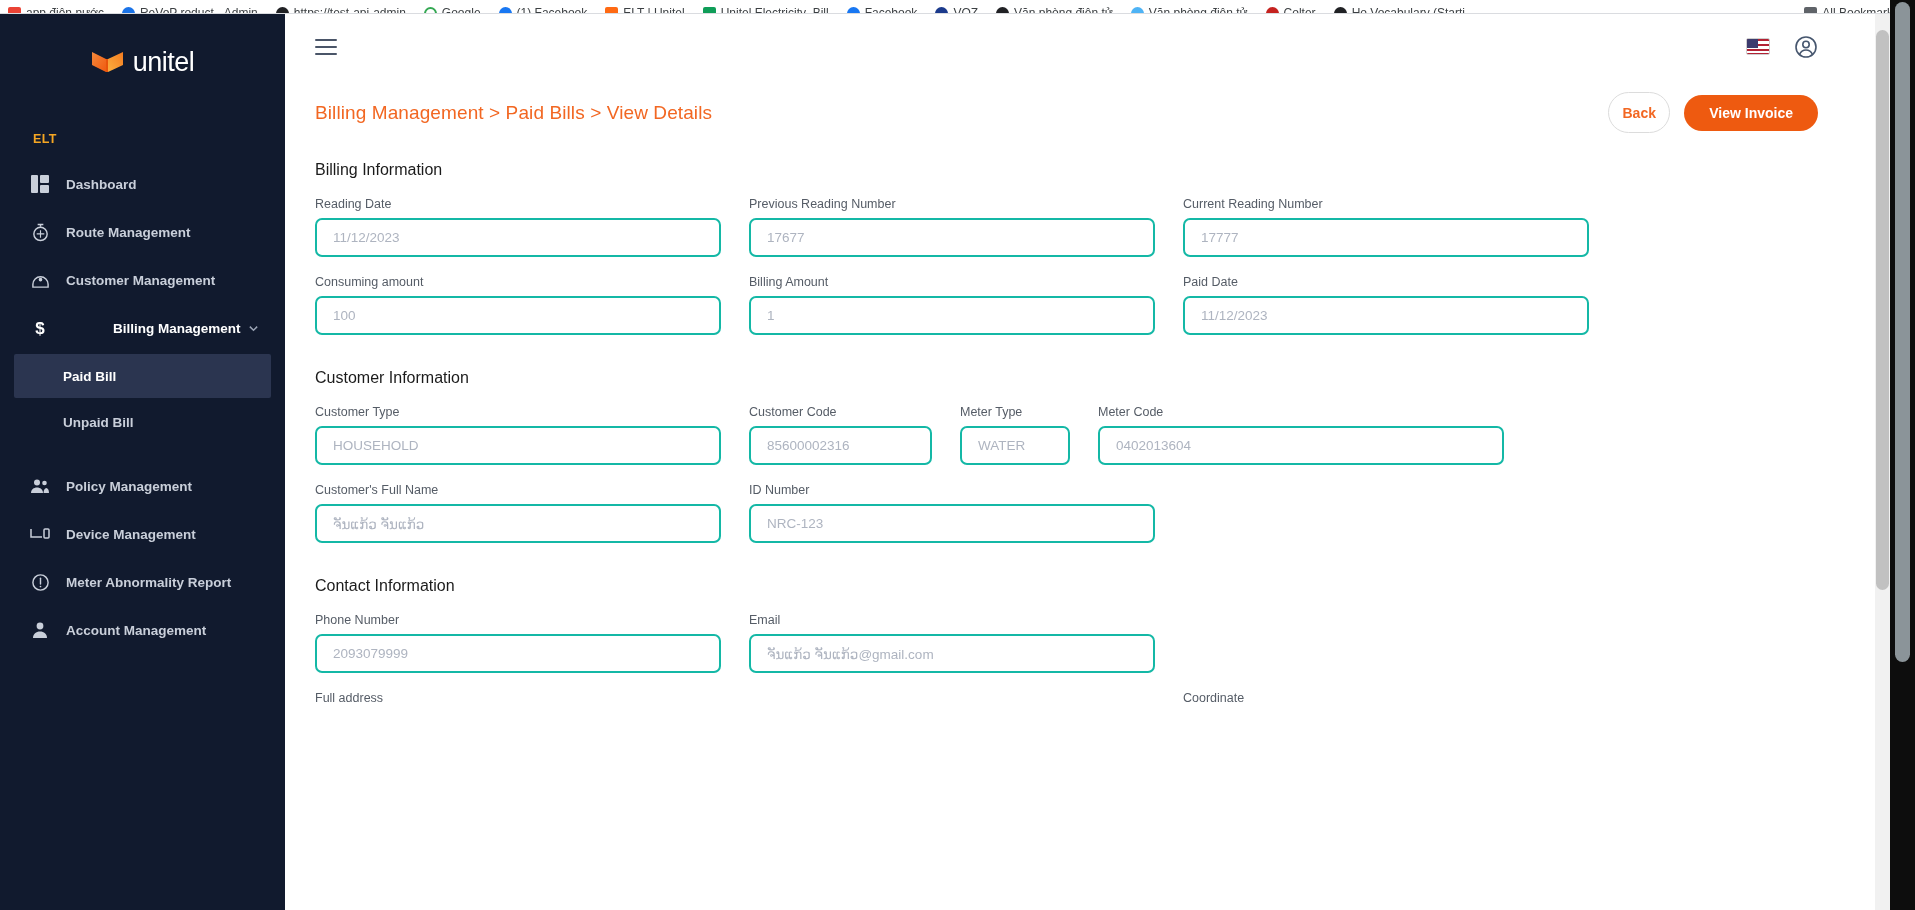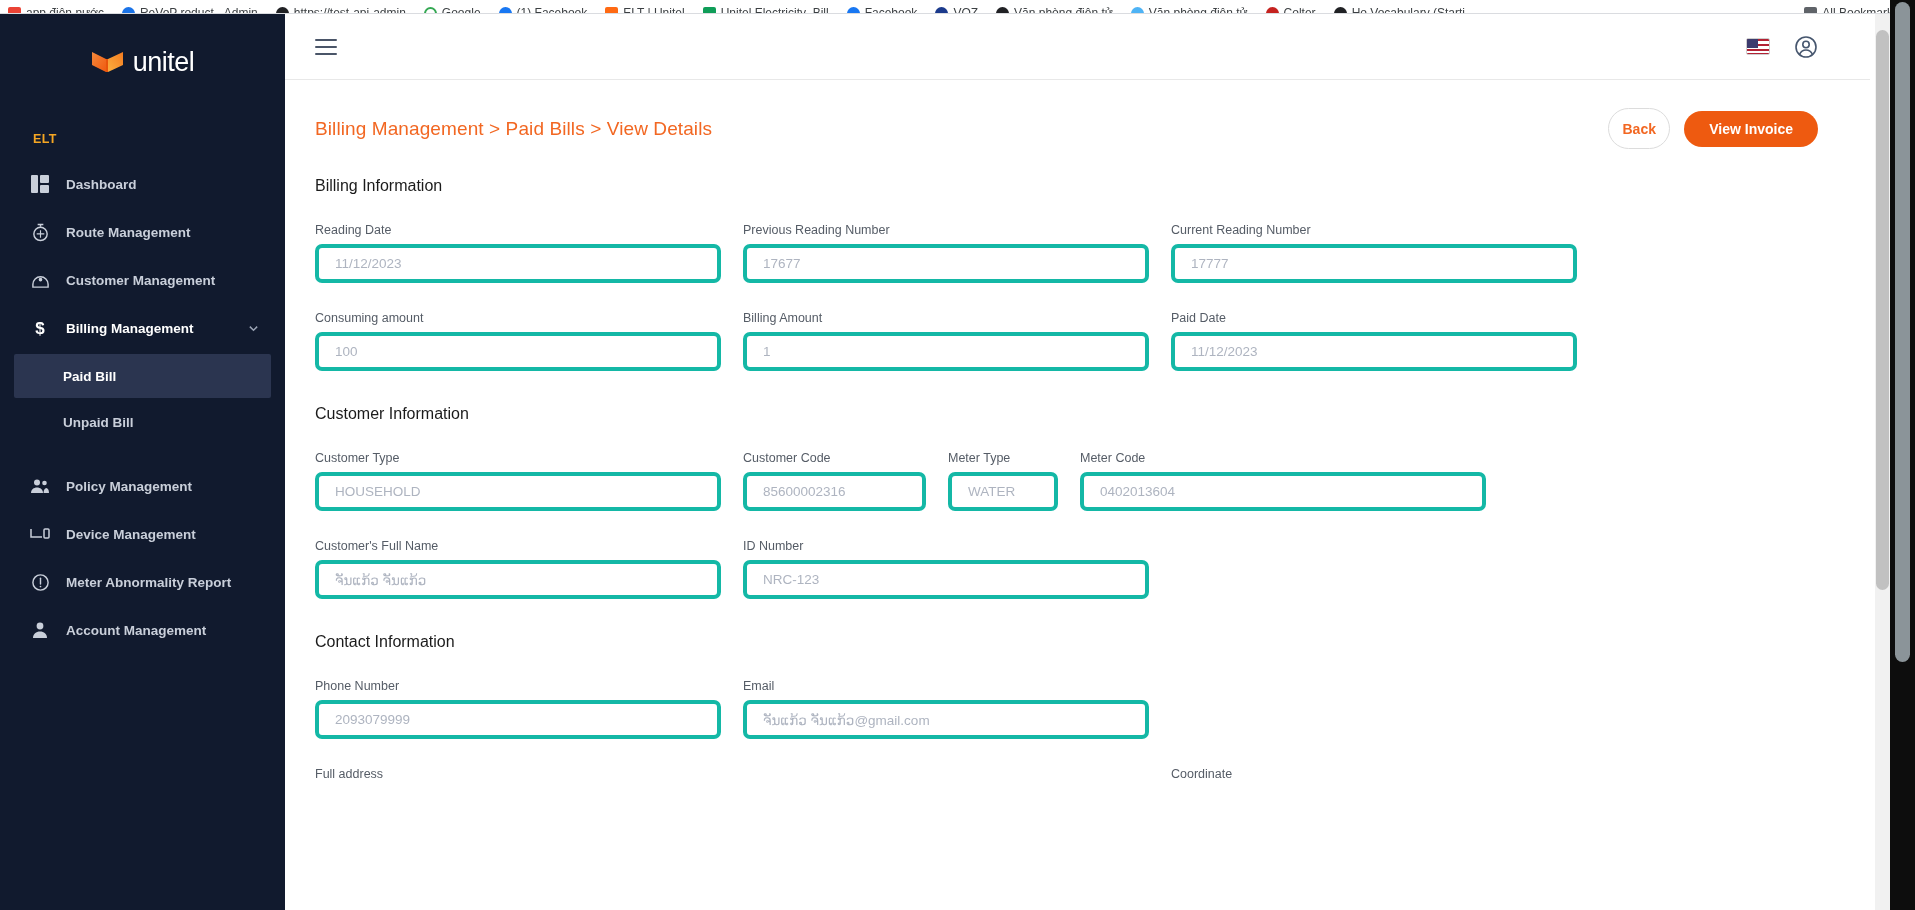--- a/index.html
+++ b/index.html
@@ -138,21 +138,21 @@
     cursor: pointer;
   }
   .flag .stripes { position: absolute; inset: 0;
     background: repeating-linear-gradient(to bottom, #b22234 0 2.4px, #ffffff 2.4px 4.8px); }
   .flag .canton { position: absolute; left: 0; top: 0; width: 11px; height: 9px; background: #3c3b6e; }
   .avatar-ico { width: 24px; height: 24px; cursor: pointer; }
 
   
   .content {
     position: absolute;
-    top: 80px; left: 285px;
+    top: 64px; left: 285px;
     width: 1585px; height: 830px;
     background: #ffffff;
     overflow: hidden;
     padding: 0 52px 0 30px;
   }
   .crumb-row {
     display: flex; align-items: center;
     padding-top: 28px;
   }
   .breadcrumb {
@@ -184,32 +184,32 @@
 
   .section-title {
     font-size: 16px;
     color: #1b1b1b;
     font-weight: 400;
     margin-top: 28px;
   }
 
   .form-row {
     display: flex;
-    gap: 22px;
-    margin-top: 28px;
+    gap: 28px;
+    margin-top: 18px;
   }
   .field { display: flex; flex-direction: column; }
   .field label {
     font-size: 12.5px;
     color: #555c66;
     margin-bottom: 7px;
   }
   .field .box {
     height: 39px;
-    border: 4px solid #14b8a6;
+    border: 2px solid #14b8a6;
     border-radius: 7px;
     display: flex; align-items: center;
     padding: 0 16px;
     font-size: 13.5px;
     color: #aeb4c0;
     background: #ffffff;
     overflow: hidden;
     white-space: nowrap;
   }
   .w-third { width: 406px; }
@@ -374,21 +374,21 @@
     </span>
     <span>Customer Management</span>
   </div>
 
   <div class="nav-item">
     <span class="ico">
       <svg width="18" height="20" viewBox="0 0 14 20">
           <text x="7" y="16" text-anchor="middle" font-size="17" font-weight="bold" fill="#ffffff" font-family="'Liberation Sans',sans-serif">$</text>
         </svg>
     </span>
-    <span style="color:#ffffff;">Billing Management</span>
+    <span style="color:#ffffff;margin-left:47px;">Billing Management</span>
     <svg class="chev" viewBox="0 0 12 12" fill="none" stroke="#9aa3b4" stroke-width="1.6">
         <path d="M2 4.5 L6 8.5 L10 4.5"></path>
       </svg>
   </div>
 
   <div class="sub-item active">
     <span>Paid Bill</span>
   </div>
   <div class="sub-item">
     <span>Unpaid Bill</span>

